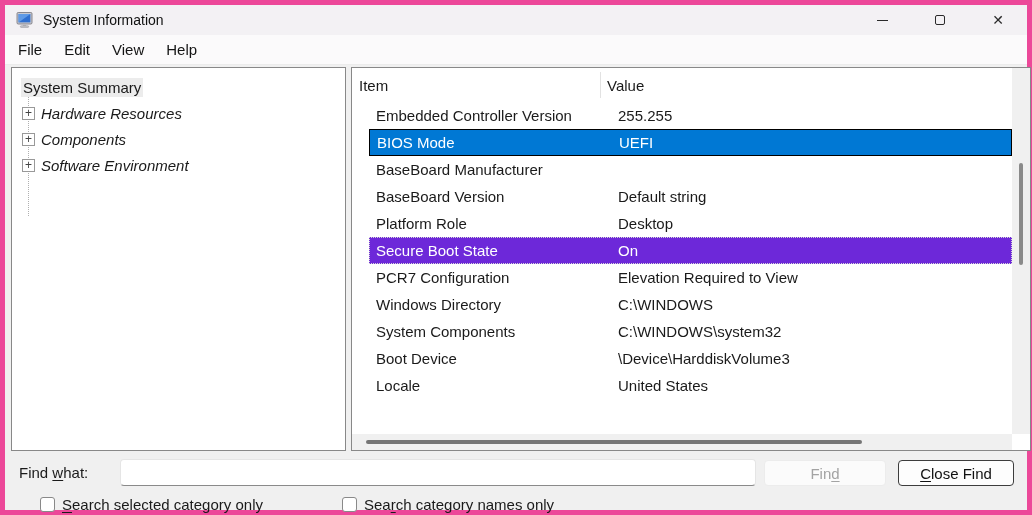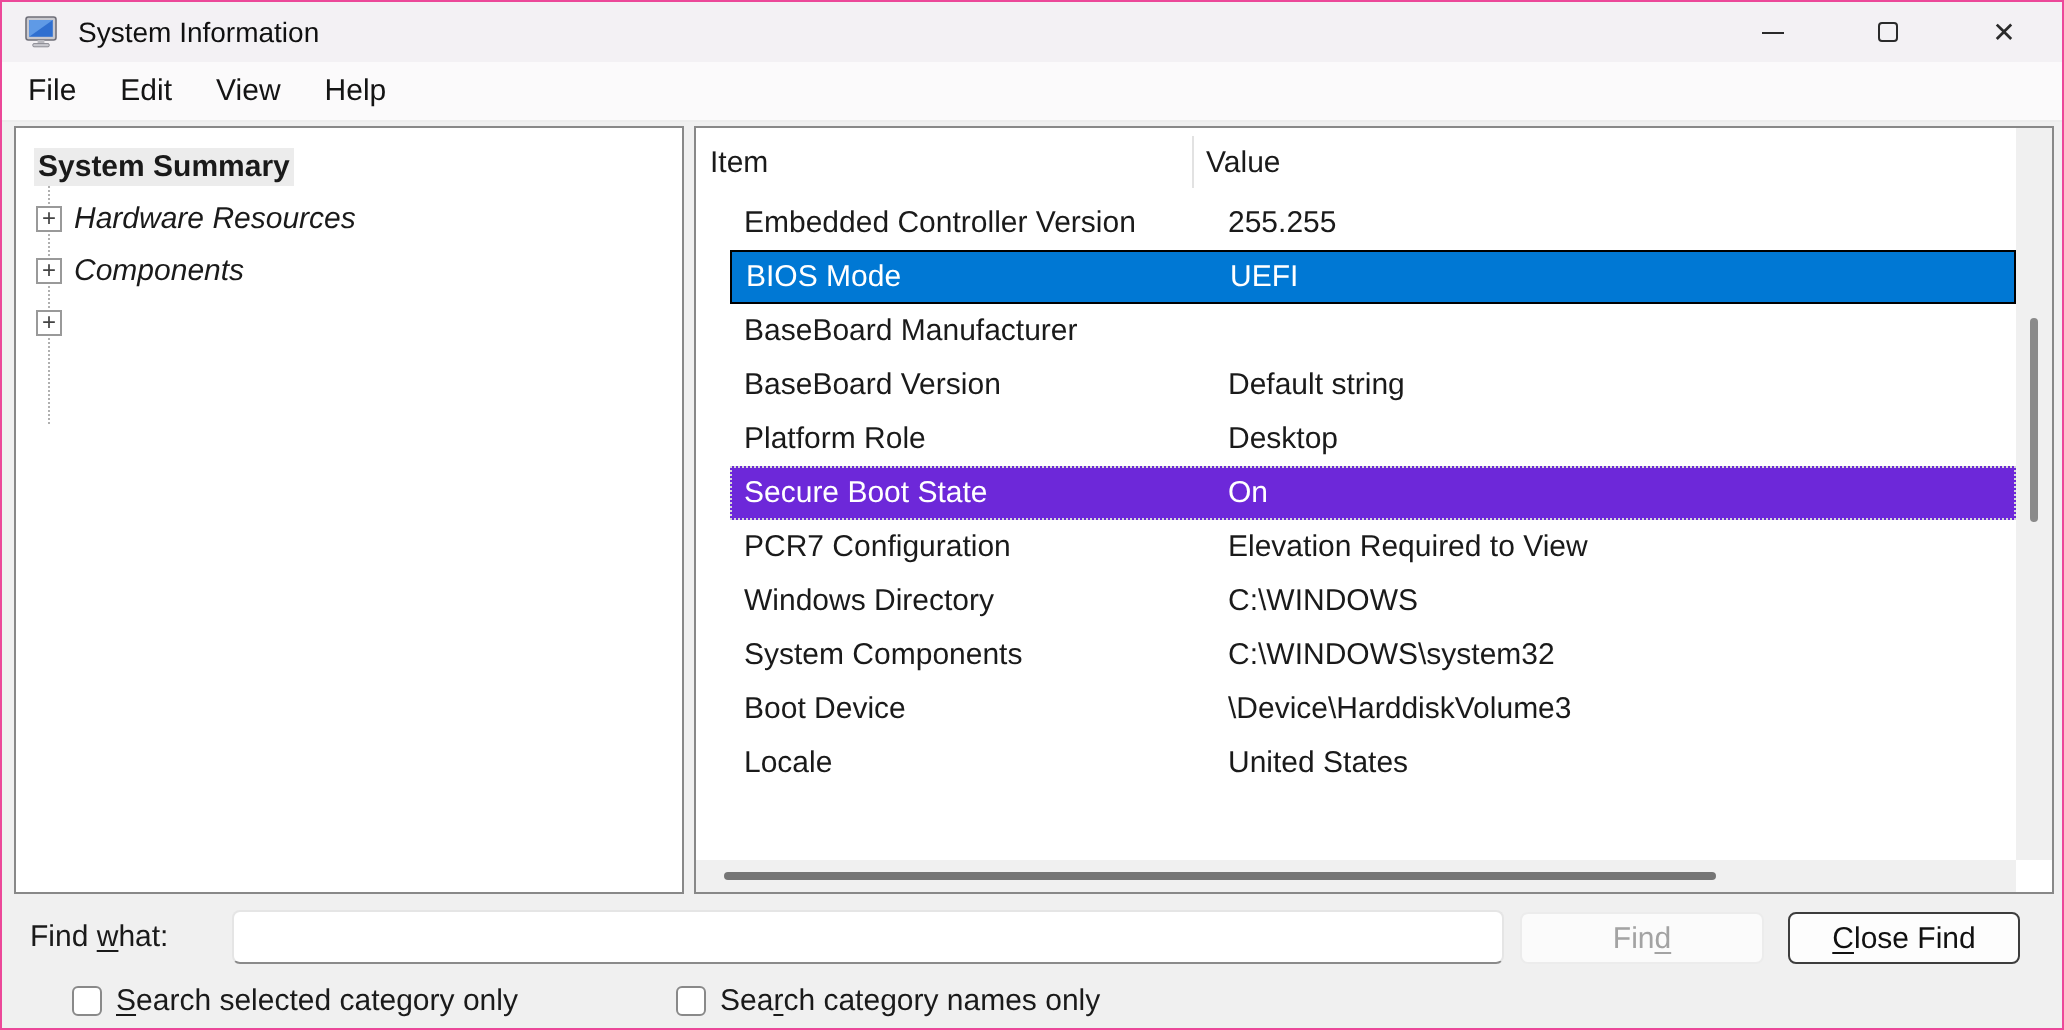--- a/index.html
+++ b/index.html
@@ -8,21 +8,21 @@
     font-family: "Liberation Sans", sans-serif;
     font-size: 15px;
     color: #1a1a1a;
     background: #f0f0f0;
     overflow: hidden;
   }
   .window {
     position: relative;
     width: 1032px; height: 515px;
     background: #f0f0f0;
-    border: 1px solid #ec4899;
+    border: 5px solid #ec4899;
   }
   
   .titlebar {
     position: absolute; top: 0; left: 0; right: 0; height: 30px;
     background: #f3f1f4;
     display: flex; align-items: center;
   }
   .app-icon { width: 18px; height: 16px; margin-left: 11px; display: inline-flex; }
   .title-text { margin-left: 9px; font-size: 14px; color: #101010; }
   .win-controls {
@@ -60,21 +60,21 @@
   .tree-vline {
     position: absolute; left: 16px; top: 28px; width: 1px; height: 120px;
     border-left: 1px dotted #b0b0b0;
   }
   .tree-item {
     position: relative;
     height: 26px; display: flex; align-items: center;
     white-space: nowrap;
   }
   .tree-item .root-label {
-    margin-left: 9px; background: #ececec; padding: 1px 2px; font-weight: bold;
+    margin-left: 9px; background: #ececec; padding: 1px 2px;
   }
   .expand-box {
     width: 13px; height: 13px; margin-left: 10px;
     border: 1px solid #999999; background: #ffffff;
     display: inline-flex; align-items: center; justify-content: center;
     font-size: 12px; line-height: 11px; color: #444444;
     z-index: 1;
   }
   .tree-item .node-label { margin-left: 6px; font-style: italic; }
   .table-panel {
@@ -210,20 +210,21 @@
     <div class="tree-item">
       <span class="expand-box">+</span>
       <span class="node-label">Hardware Resources</span>
     </div>
     <div class="tree-item">
       <span class="expand-box">+</span>
       <span class="node-label">Components</span>
     </div>
     <div class="tree-item">
       <span class="expand-box">+</span>
+      <span class="node-label">Software Environment</span>
     </div>
   </div>
 
   <div class="table-panel">
     <div class="table-header">
       <span class="col-item">Item</span>
       <span class="col-divider"></span>
       <span class="col-value">Value</span>
     </div>
     <div class="table-rows">

